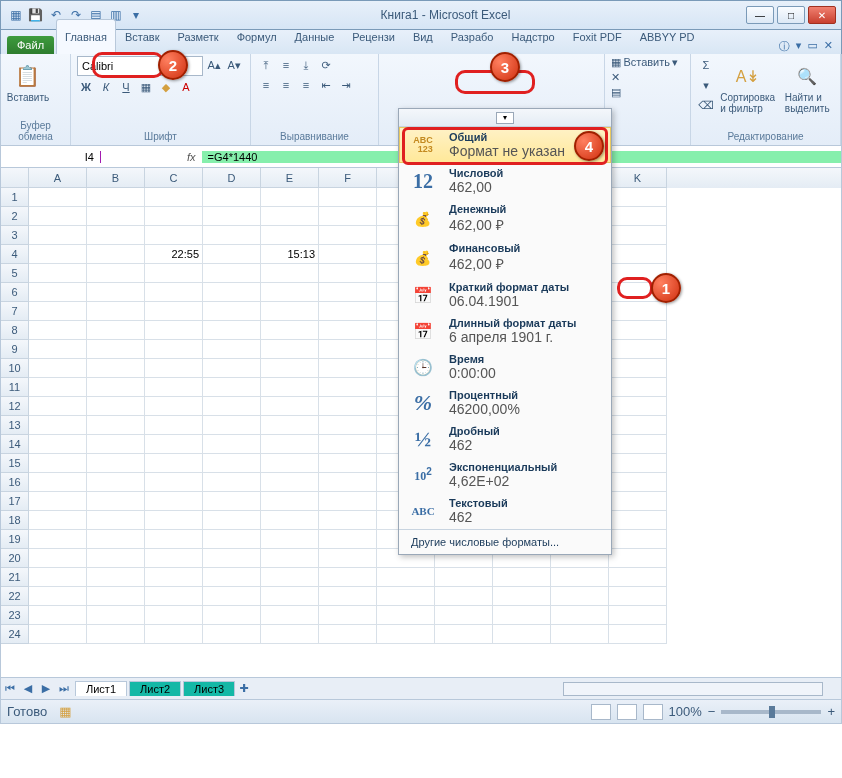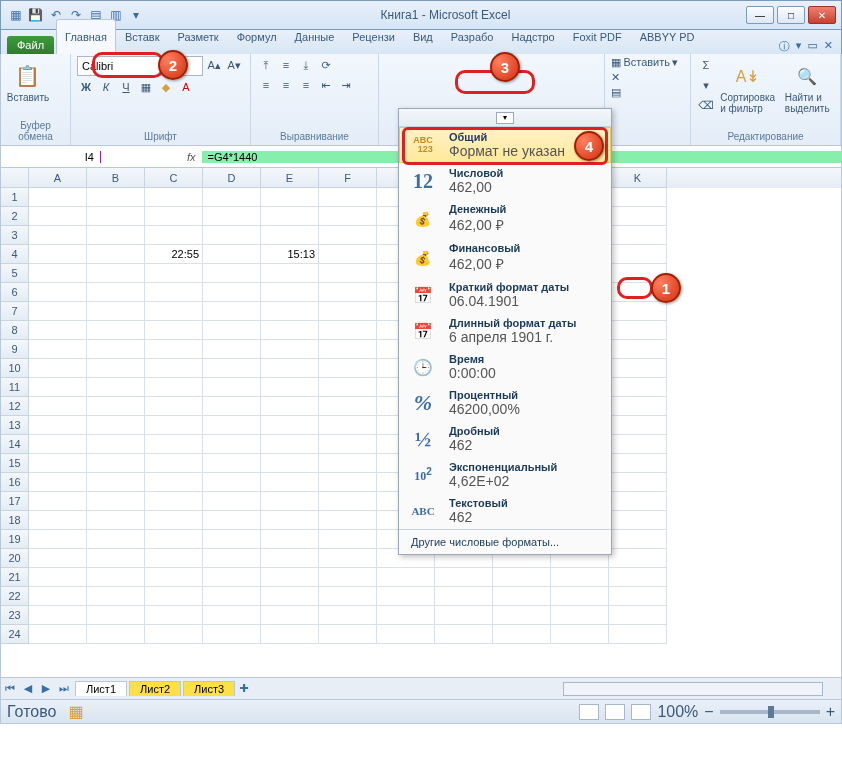--- a/index.html
+++ b/index.html
@@ -47,24 +47,24 @@
 .rows { position:relative;}
 .row { display:flex; height:19px;}
 .rowhead { width:28px; background:linear-gradient(#f4f7fb,#e4ecf4); border-right:1px solid #c8d4e0; border-bottom:1px solid #c8d4e0; text-align:center; font-size:11px; color:#3b5a7a; line-height:19px;}
 .cell { flex:0 0 58px; border-right:1px solid #d8e0e8; border-bottom:1px solid #d8e0e8; font-size:11px; text-align:right; padding:0 3px; line-height:19px;}
 .cell.selected { outline:2px solid #000; outline-offset:-1px;}
 
 
 .sheetbar { height:22px; border:1px solid #b8c8da; border-top:none; display:flex; align-items:center; font-size:11px; background:#e8eef6;}
 .navbtn { width:18px; text-align:center; color:#3b6ea5;}
 .sheet-tab { background:#fff; border:1px solid #b8c8da; border-bottom:none; padding:1px 10px; margin-left:2px;}
-.sheet-tab.inactive { background:#fde047;}
-
-
-.status { height:24px; border:1px solid #b8c8da; border-top:none; display:flex; align-items:center; font-size:16px; background:linear-gradient(#eaf0f8,#d8e4f0); padding:0 6px; color:#3b5a7a;}
+.sheet-tab.inactive { background:#14b8a6;}
+
+
+.status { height:24px; border:1px solid #b8c8da; border-top:none; display:flex; align-items:center; font-size:13px; background:linear-gradient(#eaf0f8,#d8e4f0); padding:0 6px; color:#3b5a7a;}
 .status .right { margin-left:auto; display:flex; align-items:center; gap:6px;}
 .viewbtn { width:20px; height:16px; border:1px solid #a8b8ca; background:#fff;}
 .zoom-slider { width:100px; height:4px; background:#a8b8ca; position:relative;}
 .zoom-slider::after { content:""; position:absolute; left:48px; top:-4px; width:6px; height:12px; background:#5a7a9a;}
 
 
 .format-dropdown { position:absolute; left:398px; top:108px; width:214px; background:#fafafa; border:1px solid #9aa8b8; box-shadow:2px 2px 6px rgba(0,0,0,.25); z-index:50;}
 .format-dropdown .cap { height:18px; background:linear-gradient(#f4f7fb,#e4ecf4); border-bottom:1px solid #c8d4e0; display:flex; justify-content:center; align-items:center;}
 .format-dropdown .cap span{ width:18px; height:12px; border:1px solid #9aa8b8; background:#fff; display:flex; align-items:center; justify-content:center; font-size:8px;}
 .fmt-item { display:flex; align-items:center; padding:4px 8px; gap:10px; cursor:pointer;}

